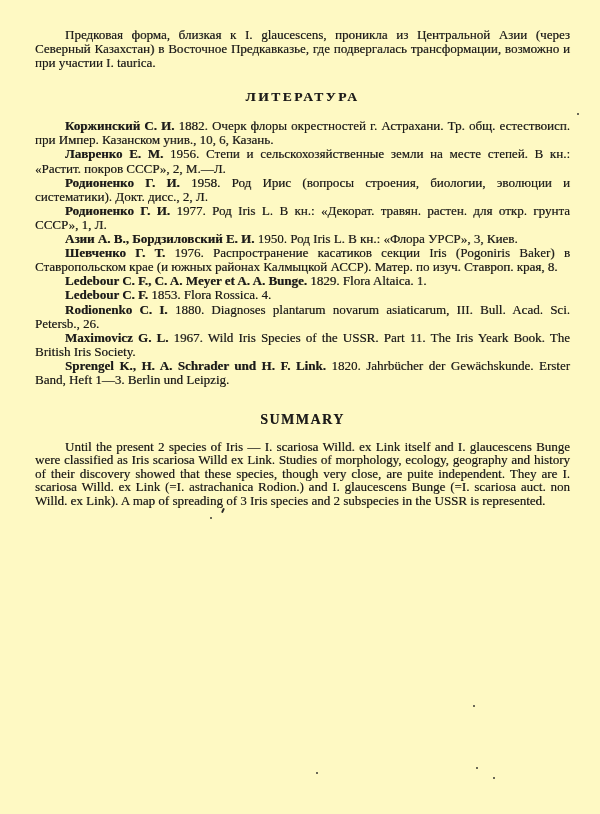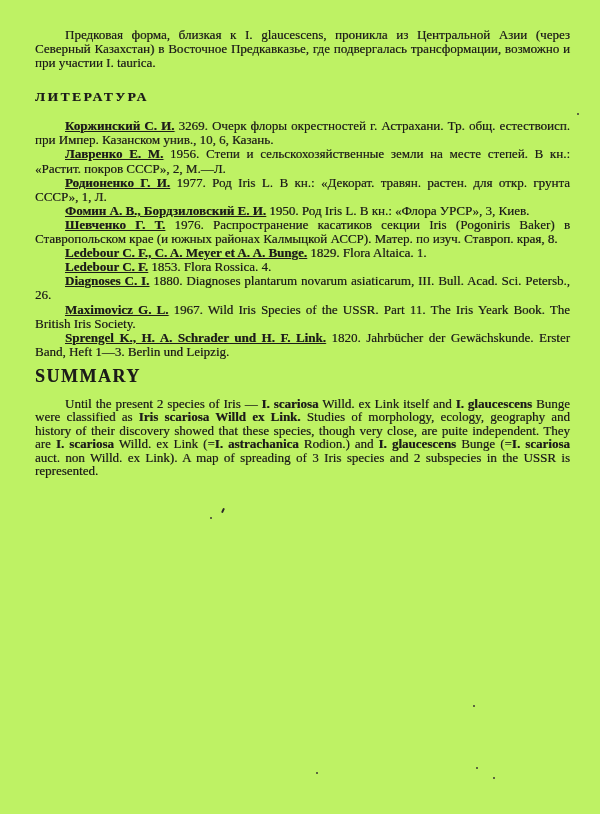--- a/index.html
+++ b/index.html
@@ -5,52 +5,52 @@
   html, body {
     margin: 0;
     padding: 0;
     background: #e9e7e2;
   }
   .page {
     position: relative;
     width: 600px;
     height: 814px;
     margin: 0 auto;
-    background: #bef264;
+    background: #fef9c3;
     box-sizing: border-box;
     padding: 28px 30px 0 35px;
     overflow: hidden;
     font-family: "Liberation Serif", "DejaVu Serif", serif;
     color: #1c1b19;
     text-shadow: 0.35px 0 0 rgba(25,24,22,0.55);
   }
   .body-text {
     margin: 0;
     font-size: 13px;
     line-height: 14.1px;
     text-align: justify;
   }
   .indent { text-indent: 30px; }
   .entry  { text-indent: 30px; }
-  .authors { font-weight: 700; text-decoration: underline; }
-  .b { font-weight: 700; }
+  .authors { font-weight: 700; }
+  .b { font-weight: 400; }
   .section-heading {
-    text-align: left;
+    text-align: center;
     font-weight: 700;
     font-size: 13.5px;
     line-height: 15px;
   }
   .section-heading.lit {
     letter-spacing: 2.5px;
     margin: 19px 0 15px 0;
   }
   .section-heading.sum {
     letter-spacing: 1.5px;
-    font-size: 18px;
-    margin: 10px 0 13px 0;
+    font-size: 14px;
+    margin: 25px 0 13px 0;
   }
   .summary-text {
     font-size: 13px;
     line-height: 13.4px;
   }
   .speck {
     position: absolute;
     background: #3a3833;
     border-radius: 50%;
     width: 2px;
@@ -68,39 +68,40 @@
 <body>
 
 <div class="page">
 
   <p class="body-text indent">Предковая форма, близкая к I. glaucescens, проникла из Центральной Азии (через Северный Казахстан) в Восточное Предкавказье, где подвергалась трансформации, возможно и при участии I. taurica.</p>
 
 
   <div class="section-heading lit">ЛИТЕРАТУРА</div>
 
   <div>
-  <p class="body-text entry"><span class="authors">Коржинский С. И.</span> <span>3269. Очерк флоры окрестностей г. Астрахани. Тр. общ. естествоисп. при Импер. Казанском унив., 10, 6, Казань.</span></p>
+  <p class="body-text entry"><span class="authors">Коржинский С. И.</span> <span>1882. Очерк флоры окрестностей г. Астрахани. Тр. общ. естествоисп. при Импер. Казанском унив., 10, 6, Казань.</span></p>
 
   <p class="body-text entry"><span class="authors">Лавренко Е. М.</span> <span>1956. Степи и сельскохозяйственные земли на месте степей. В кн.: «Растит. покров СССР», 2, М.—Л.</span></p>
 
+  <p class="body-text entry"><span class="authors">Родионенко Г. И.</span> <span>1958. Род Ирис (вопросы строения, биологии, эволюции и систематики). Докт. дисс., 2, Л.</span></p>
 
   <p class="body-text entry"><span class="authors">Родионенко Г. И.</span> <span>1977. Род Iris L. В кн.: «Декорат. травян. растен. для откр. грунта СССР», 1, Л.</span></p>
 
 
 
-  <p class="body-text entry"><span class="authors">Фомин А. В., Бордзиловский Е. И.</span> <span>1950. Род Iris L. В кн.: «Флора УРСР», 3, Киев.</span></p>
+  <p class="body-text entry"><span class="authors">Азии А. В., Бордзиловский Е. И.</span> <span>1950. Род Iris L. В кн.: «Флора УРСР», 3, Киев.</span></p>
 
   <p class="body-text entry"><span class="authors">Шевченко Г. Т.</span> <span>1976. Распространение касатиков секции Iris (Pogoniris Baker) в Ставропольском крае (и южных районах Калмыцкой АССР). Матер. по изуч. Ставроп. края, 8.</span></p>
 
 
   <p class="body-text entry"><span class="authors">Ledebour C. F., C. A. Meyer et A. A. Bunge.</span> <span>1829. Flora Altaica. 1.</span></p>
 
   <p class="body-text entry"><span class="authors">Ledebour C. F.</span> <span>1853. Flora Rossica. 4.</span></p>
 
-  <p class="body-text entry"><span class="authors">Diagnoses C. I.</span> <span>1880. Diagnoses plantarum novarum asiaticarum, III. Bull. Acad. Sci. Petersb., 26.</span></p>
+  <p class="body-text entry"><span class="authors">Rodionenko C. I.</span> <span>1880. Diagnoses plantarum novarum asiaticarum, III. Bull. Acad. Sci. Petersb., 26.</span></p>
 
   <p class="body-text entry"><span class="authors">Maximovicz G. L.</span> <span>1967. Wild Iris Species of the USSR. Part 11. The Iris Yeark Book. The British Iris Society.</span></p>
 
   <p class="body-text entry"><span class="authors">Sprengel K., H. A. Schrader und H. F. Link.</span> <span>1820. Jahrbücher der Gewächskunde. Erster Band, Heft 1—3. Berlin und Leipzig.</span></p>
 </div>
 
   <div class="section-heading sum">SUMMARY</div>
 
   <p class="body-text summary-text indent"><span>Until the present 2 species of Iris — </span><span class="b">I. scariosa</span><span> Willd. ex Link itself and </span><span class="b">I. glaucescens</span><span> Bunge were classified as </span><span class="b">Iris scariosa Willd ex Link.</span><span> Studies of morphology, ecology, geography and history of their discovery showed that these species, though very close, are puite independent. They are </span><span class="b">I. scariosa</span><span> Willd. ex Link (=</span><span class="b">I. astrachanica</span><span> Rodion.) and </span><span class="b">I. glaucescens</span><span> Bunge (=</span><span class="b">I. scariosa</span><span> auct. non Willd. ex Link). A map of spreading of 3 Iris species and 2 subspecies in the USSR is represented.</span></p>
 

